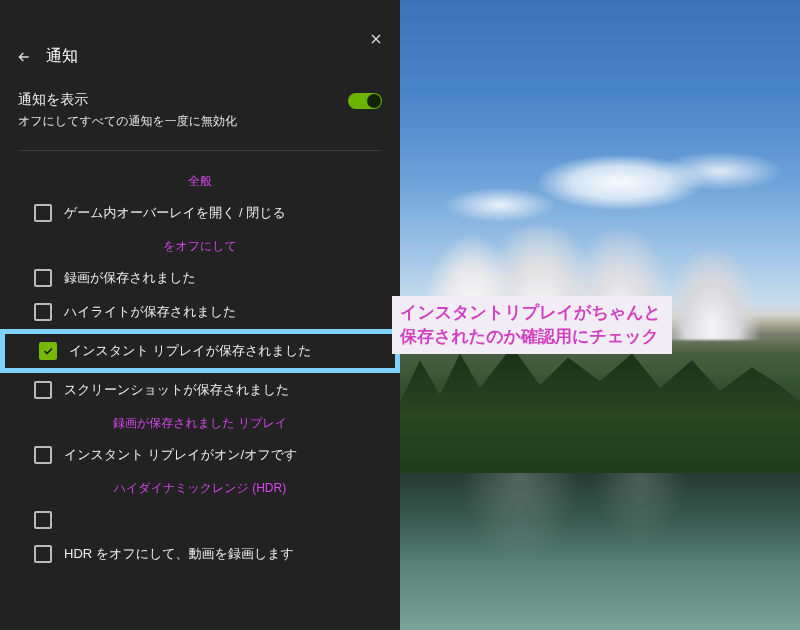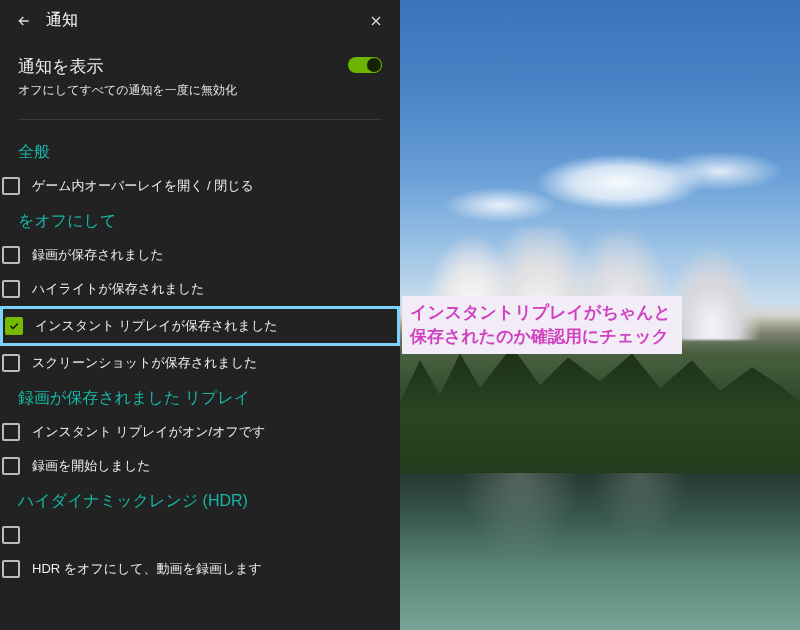--- a/index.html
+++ b/index.html
@@ -23,39 +23,40 @@
       display: flex;
       align-items: center;
       justify-content: space-between;
       padding: 10px 14px;
       font-size: 16px;
     }
     .header-left {
       display: flex;
       align-items: center;
       gap: 12px;
+      margin-top: 36px;
     }
     .icon-btn {
       width: 20px;
       height: 20px;
       display: inline-flex;
       align-items: center;
       justify-content: center;
       cursor: pointer;
       color: #ddd;
     }
     .icon-btn svg { width: 16px; height: 16px; }
     .toggle-row {
       padding: 14px 18px 6px 18px;
       display: flex;
       align-items: flex-start;
       justify-content: space-between;
     }
     .toggle-text { display: flex; flex-direction: column; }
-    .toggle-title { font-size: 17px; color: #eee; margin-bottom: 4px; }
+    .toggle-title { font-size: 14px; color: #eee; margin-bottom: 4px; }
     .toggle-desc { font-size: 12px; color: #e5e5e5; }
     .toggle {
       width: 34px;
       height: 16px;
       background: #4e4e4e;
       border-radius: 8px;
       position: relative;
       cursor: pointer;
       flex-shrink: 0;
       margin-top: 2px;
@@ -69,29 +70,30 @@
       border-radius: 50%;
       top: 1px;
       right: 1px;
     }
     .divider {
       border: none;
       border-top: 1px solid #3a3a3a;
       margin: 14px 18px;
     }
     .section-header {
-      font-size: 16px;
-      color: #14b8a6;
+      font-size: 12px;
+      color: #d946ef;
       padding: 8px 18px 6px 18px;
+      text-align: center;
     }
     .cb-row {
       display: flex;
       align-items: center;
       gap: 12px;
-      padding: 8px 2px;
+      padding: 8px 34px;
       font-size: 13px;
       color: #eee;
       cursor: pointer;
       position: relative;
     }
     .cb {
       width: 18px;
       height: 18px;
       border: 2px solid #bbb;
       border-radius: 2px;
@@ -100,21 +102,21 @@
       justify-content: center;
       flex-shrink: 0;
       background: transparent;
     }
     .cb.checked {
       background: #76b900;
       border-color: #76b900;
     }
     .cb.checked svg { width: 12px; height: 12px; }
     .highlight-box {
-      border: 3px solid #7dd3fc;
+      border: 5px solid #7dd3fc;
     }
     .wallpaper {
       width: 400px;
       height: 630px;
       position: relative;
       overflow: hidden;
       background: linear-gradient(to bottom,
         #3b74b8 0%, #4a85c8 15%, #6aa0d8 28%,
         #9fc4e6 40%, #c8ddee 48%, #d5d5cf 50%,
         #b8b8aa 51%, #9a9a88 52%, #7a8070 53%,
@@ -158,21 +160,21 @@
     .water::after {
       content:"";
       position:absolute; inset:0;
       background:
         radial-gradient(100px 150px at 30% 0%, rgba(255,255,255,0.35) 0%, rgba(255,255,255,0) 60%),
         radial-gradient(80px 120px at 60% 0%, rgba(255,255,255,0.28) 0%, rgba(255,255,255,0) 60%);
       opacity:.6;
     }
     .annotation {
       position: absolute;
-      left: 402px;
+      left: 392px;
       top: 296px;
       background: #f2ecf6;
       color: #d040c0;
       font-size: 17px;
       font-weight: 600;
       padding: 5px 8px;
       line-height: 1.4;
       max-width: 280px;
     }
   </style>
@@ -233,24 +235,20 @@
       </div>
       <div class="cb-row">
         <span class="cb"></span>
         <span>スクリーンショットが保存されました</span>
       </div>
       <div class="section-header">録画が保存されました リプレイ</div>
       <div class="cb-row">
         <span class="cb"></span>
         <span>インスタント リプレイがオン/オフです</span>
       </div>
-      <div class="cb-row">
-        <span class="cb"></span>
-        <span>録画を開始しました</span>
-      </div>
       <div class="section-header">ハイダイナミックレンジ (HDR)</div>
       <div class="cb-row">
         <span class="cb"></span>
       </div>
       <div class="cb-row">
         <span class="cb"></span>
         <span>HDR をオフにして、動画を録画します</span>
       </div>
     </div>
 </div>

